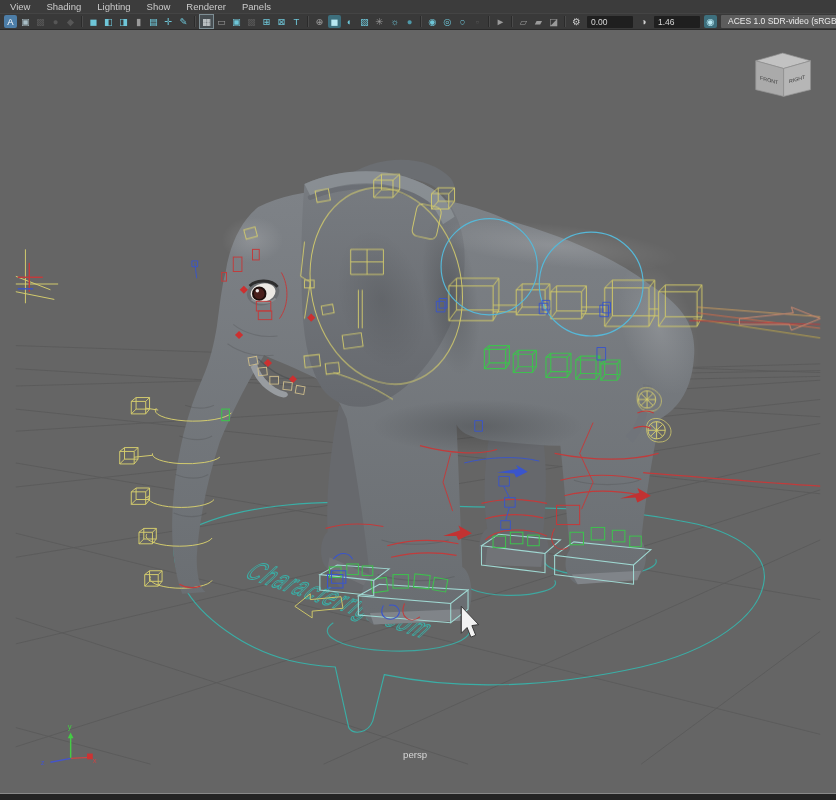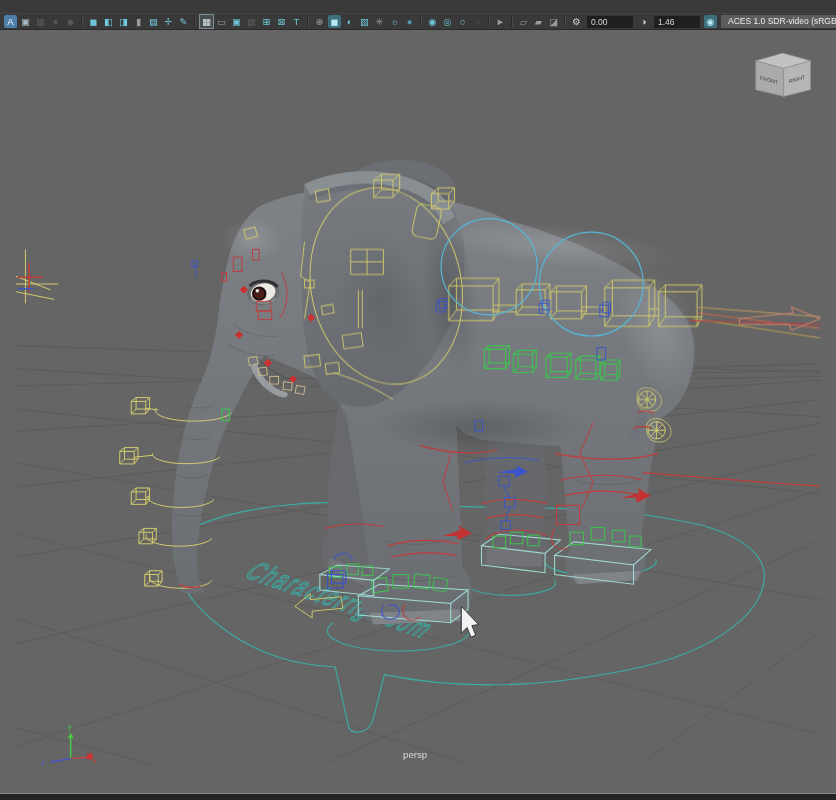--- a/index.html
+++ b/index.html
@@ -31,20 +31,28 @@
   
   #viewport{position:absolute;left:0;top:30px;width:836px;height:763px;background:#656565;}
   #bottomstrip{position:absolute;left:0;top:793px;width:836px;height:7px;background:#242424;
                border-top:1px solid #8a8a8a;box-sizing:border-box;}
   svg text{font-family:"Liberation Sans","DejaVu Sans",sans-serif;}
 </style>
 </head>
 <body>
 <div id="app">
 
+  <div id="menubar">
+    <span class="mitem">View</span>
+    <span class="mitem">Shading</span>
+    <span class="mitem">Lighting</span>
+    <span class="mitem">Show</span>
+    <span class="mitem">Renderer</span>
+    <span class="mitem">Panels</span>
+  </div>
 
   <div id="toolbar">
     <span class="icon active-blue">A</span>
     <span class="icon">▣</span>
     <span class="icon dim">▩</span>
     <span class="icon dim">●</span>
     <span class="icon dim">◆</span>
     <div class="sep"></div>
     <span class="icon teal">◼</span>
     <span class="icon teal">◧</span>

